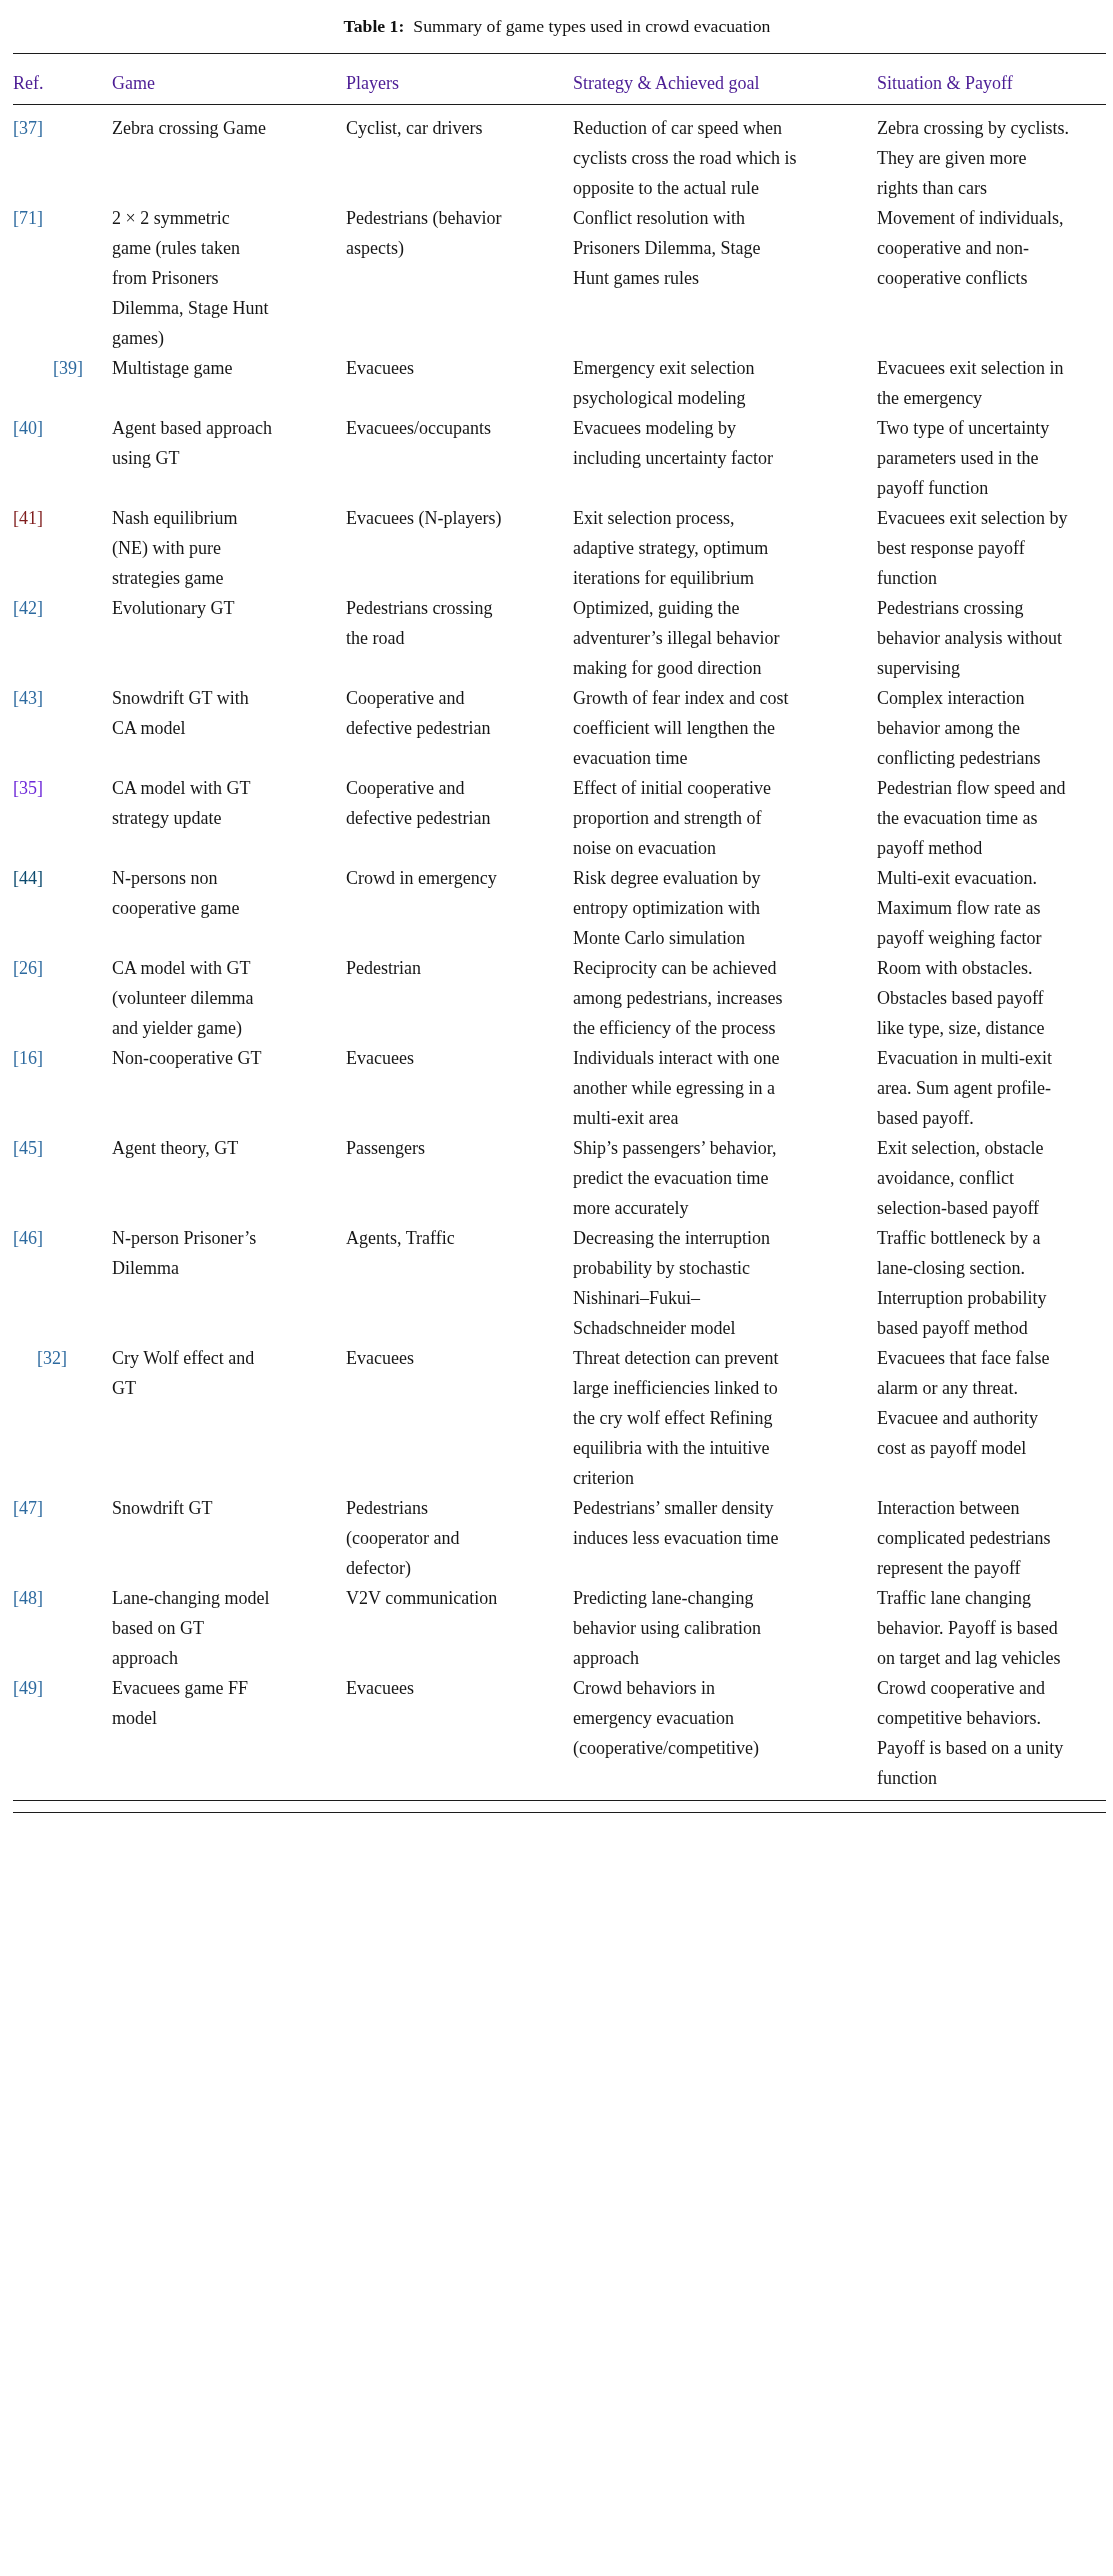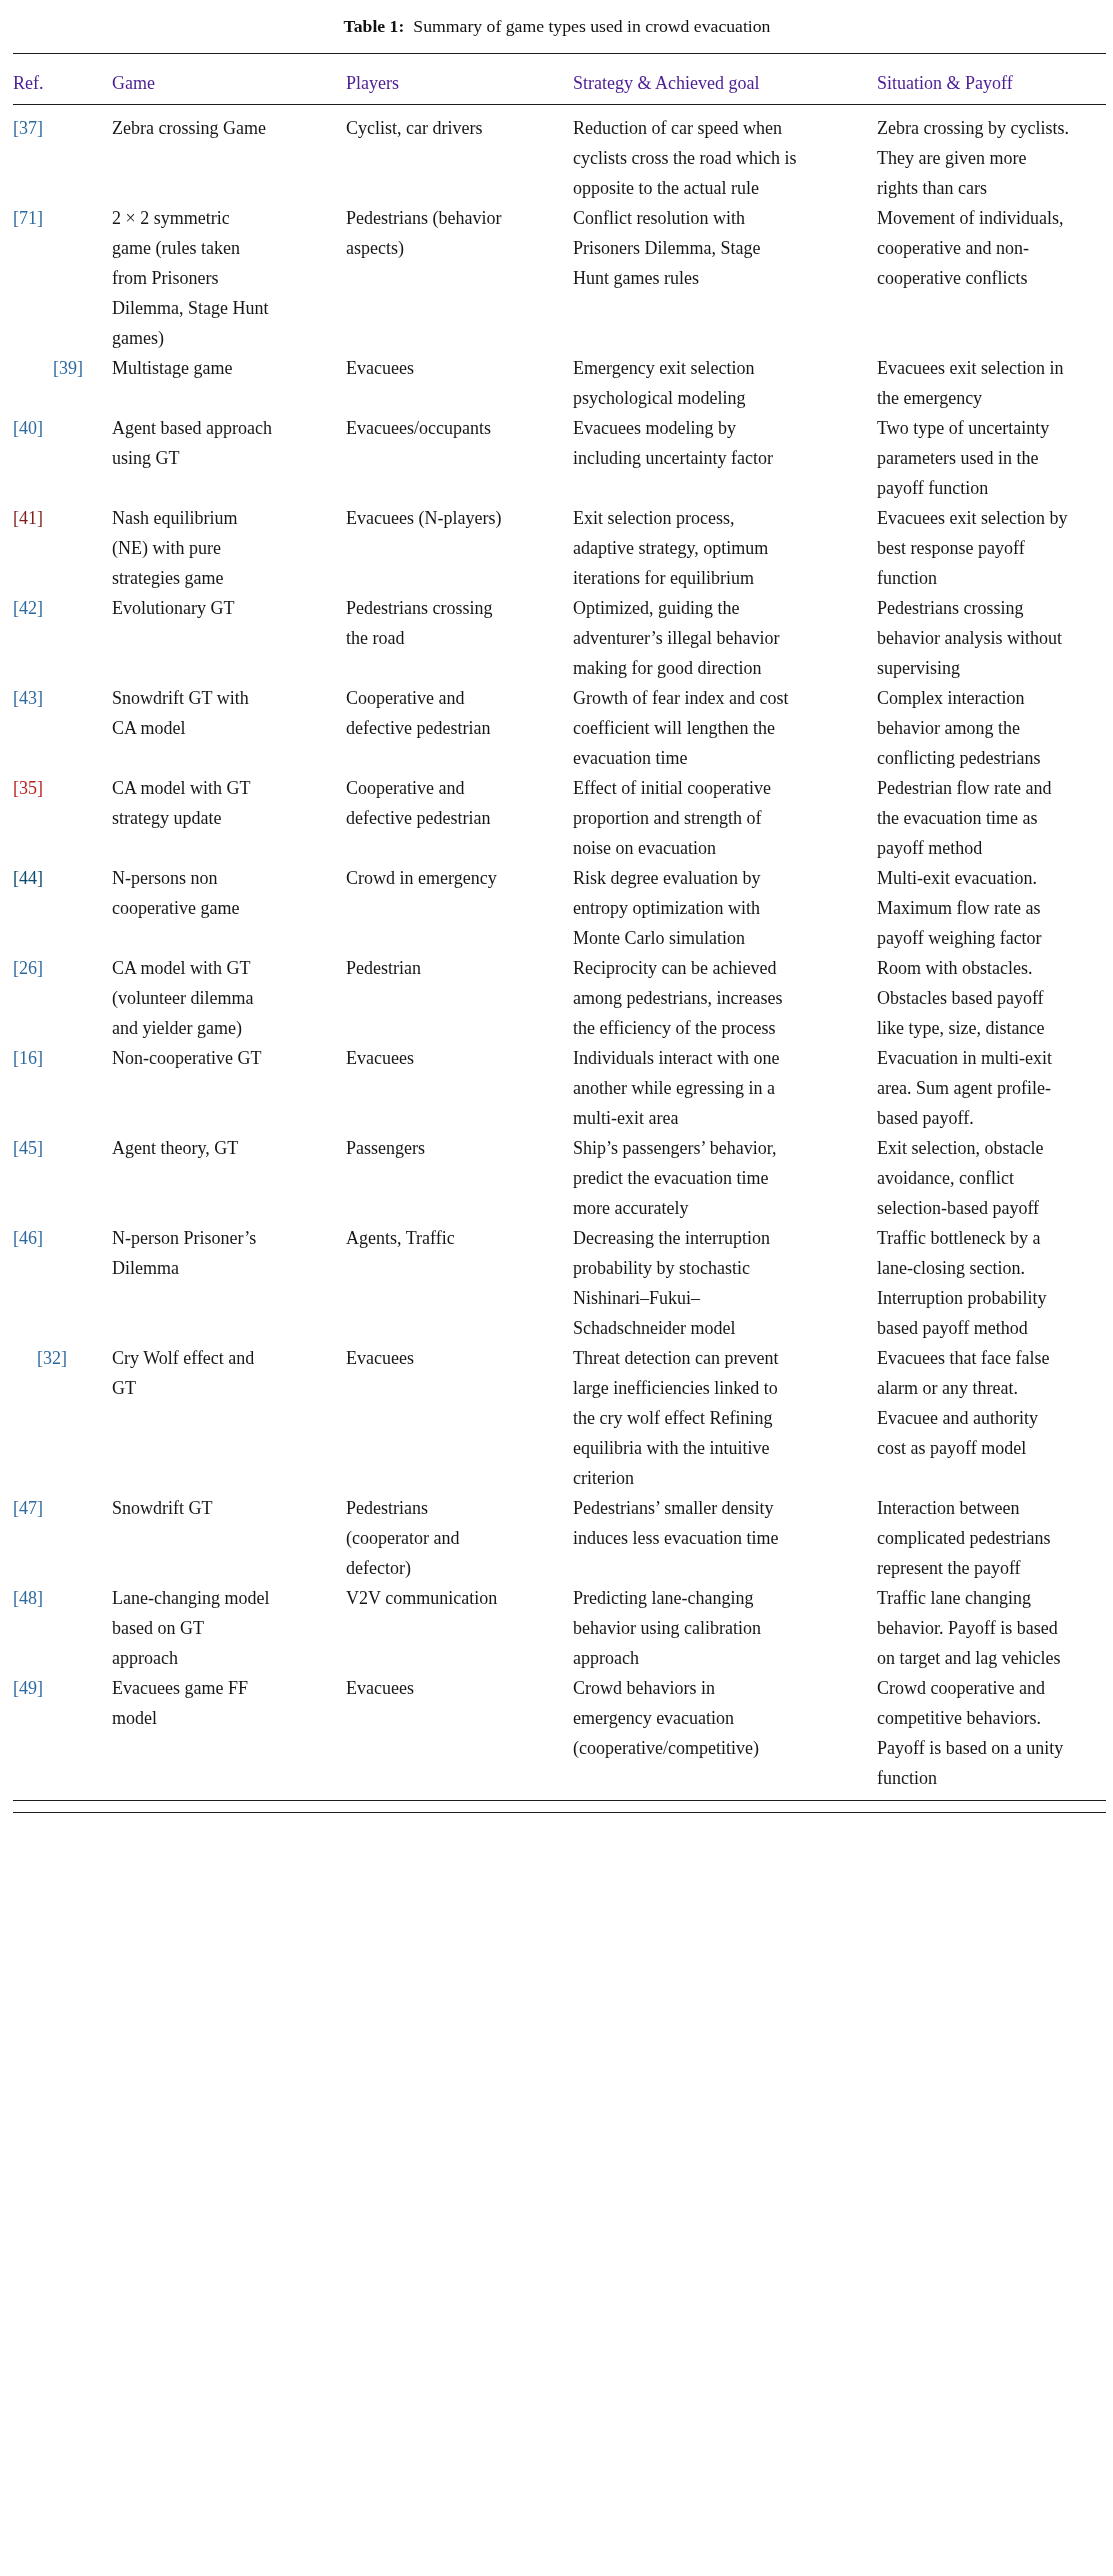--- a/index.html
+++ b/index.html
@@ -128,25 +128,25 @@
           <td class="col-situation">Pedestrians crossing behavior analysis without supervising</td>
         </tr>
         <tr>
           <td class="col-ref"><span class="ref-link" style="color: rgb(45, 106, 159);">[43]</span></td>
           <td class="col-game">Snowdrift GT with CA model</td>
           <td class="col-players">Cooperative and defective pedestrian</td>
           <td class="col-strategy">Growth of fear index and cost coefficient will lengthen the evacuation time</td>
           <td class="col-situation">Complex interaction behavior among the conflicting pedestrians</td>
         </tr>
         <tr>
-          <td class="col-ref"><span class="ref-link" style="color: #b91c1c;">[35]</span></td>
+          <td class="col-ref"><span class="ref-link" style="color: #6d28d9;">[35]</span></td>
           <td class="col-game">CA model with GT strategy update</td>
           <td class="col-players">Cooperative and defective pedestrian</td>
           <td class="col-strategy">Effect of initial cooperative proportion and strength of noise on evacuation</td>
-          <td class="col-situation">Pedestrian flow rate and the evacuation time as payoff method</td>
+          <td class="col-situation">Pedestrian flow speed and the evacuation time as payoff method</td>
         </tr>
         <tr>
           <td class="col-ref"><span class="ref-link" style="color: #0c4a6e; text-align: right;">[44]</span></td>
           <td class="col-game">N-persons non cooperative game</td>
           <td class="col-players">Crowd in emergency</td>
           <td class="col-strategy">Risk degree evaluation by entropy optimization with Monte Carlo simulation</td>
           <td class="col-situation">Multi-exit evacuation. Maximum flow rate as payoff weighing factor</td>
         </tr>
         <tr>
           <td class="col-ref"><span class="ref-link" style="color: rgb(45, 106, 159);">[26]</span></td>

